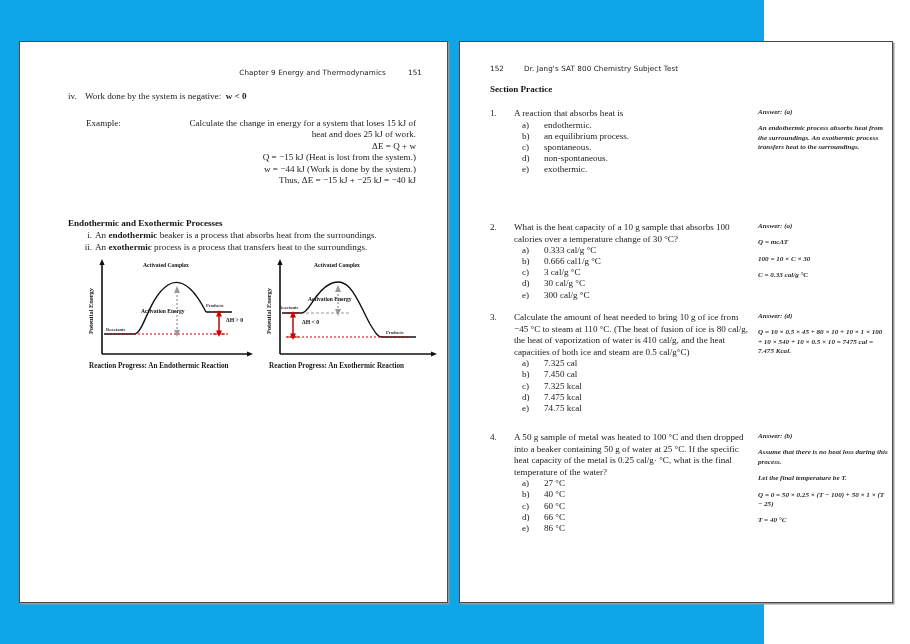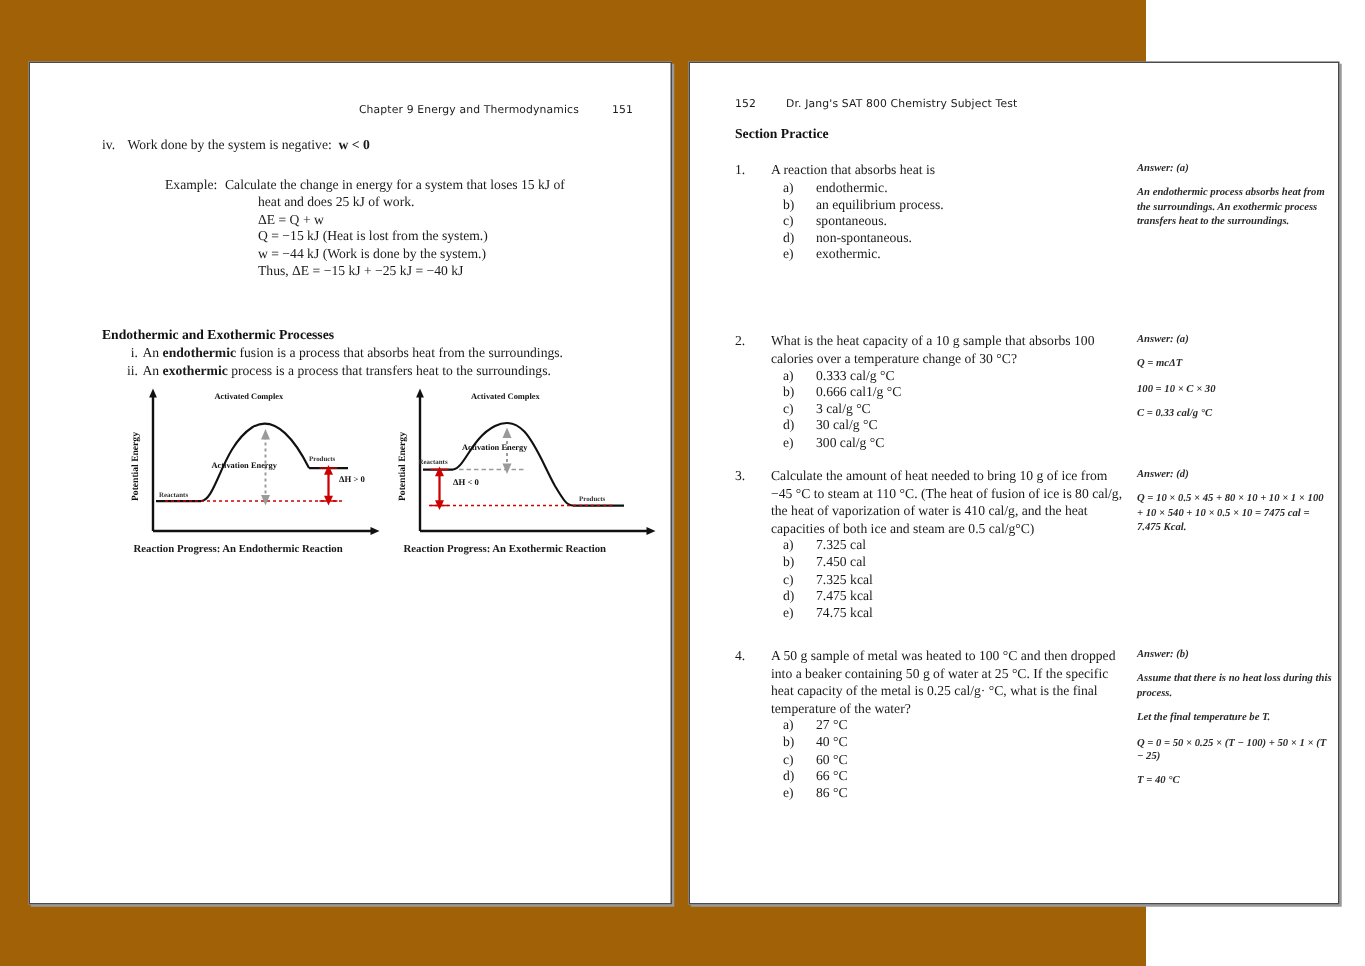--- a/index.html
+++ b/index.html
@@ -8,21 +8,21 @@
     background: #ffffff;
     width: 910px;
     height: 644px;
     overflow: hidden;
     font-family: "Liberation Serif", serif;
   }
   #root {
     position: relative;
     width: 764px;
     height: 644px;
-    background: #a16207;
+    background: #0ea5e9;
   }
   .page {
     position: absolute;
     background: #ffffff;
     border: 1px solid #4a4a4a;
     box-shadow: 1.5px 1.5px 0 0 #9a9a9a;
     box-sizing: border-box;
     overflow: hidden;
   }
   #page-left  { left: 19px;  top: 41px; width: 429px; height: 562px; }
@@ -40,22 +40,22 @@
   .hdr-left .pnum { display:inline-block; margin-left: 22px; }
 
   .block-iv {
     position: absolute; top: 49px; left: 48px; width: 340px;
     font-size: 9.1px; color: #1a1a1a;
   }
   .block-iv .lead { display:inline-block; width: 17px; }
   .bold { font-weight: bold; }
 
   .example {
-    position: absolute; top: 76px; left: 90px; width: 330px;
-    font-size: 9.1px; color: #1a1a1a; line-height: 11.4px;
+    position: absolute; top: 76px; left: 66px; width: 330px;
+    font-size: 9.1px; color: #1a1a1a; line-height: 11.4px; text-align: right;
   }
   .ex-label { position: absolute; left: 0; top: 0; }
   .ex-body { margin-left: 40px; }
   .ex-body .ind { display:block; }
   .ex-body .ind2 { display:block; margin-left: 22px; }
 
   .sec-head {
     position: absolute; left: 48px; top: 176px;
     font-size: 9.1px; font-weight: bold; color: #111;
   }
@@ -141,21 +141,21 @@
           <span class="ind2">Q = −15 kJ (Heat is lost from the system.)</span>
           <span class="ind2">w = −44 kJ (Work is done by the system.)</span>
           <span class="ind2">Thus, ΔE = −15 kJ + −25 kJ = −40 kJ</span>
         </div>
       </div>
 
       <div class="sec-head">Endothermic and Exothermic Processes</div>
 
       <div class="list-i">
         <div class="row">
-          <span class="mk">i.</span><span>An </span><span class="bold">endothermic</span><span> fusion is a process that absorbs heat from the surroundings.</span>
+          <span class="mk">i.</span><span>An </span><span class="bold">endothermic</span><span> beaker is a process that absorbs heat from the surroundings.</span>
         </div>
         <div class="row">
           <span class="mk">ii.</span><span>An </span><span class="bold">exothermic</span><span> process is a process that transfers heat to the surroundings.</span>
         </div>
       </div>
 
       <div class="figs">
 
         <div class="fig" style="left:0px;">
           <span class="ylab" style="left:7px; top:76px;">Potential Energy</span>

